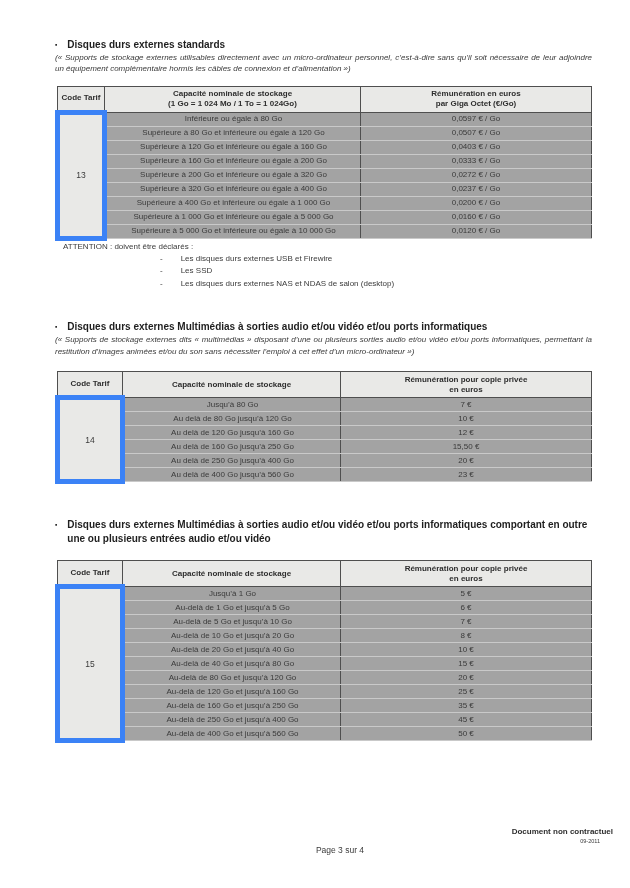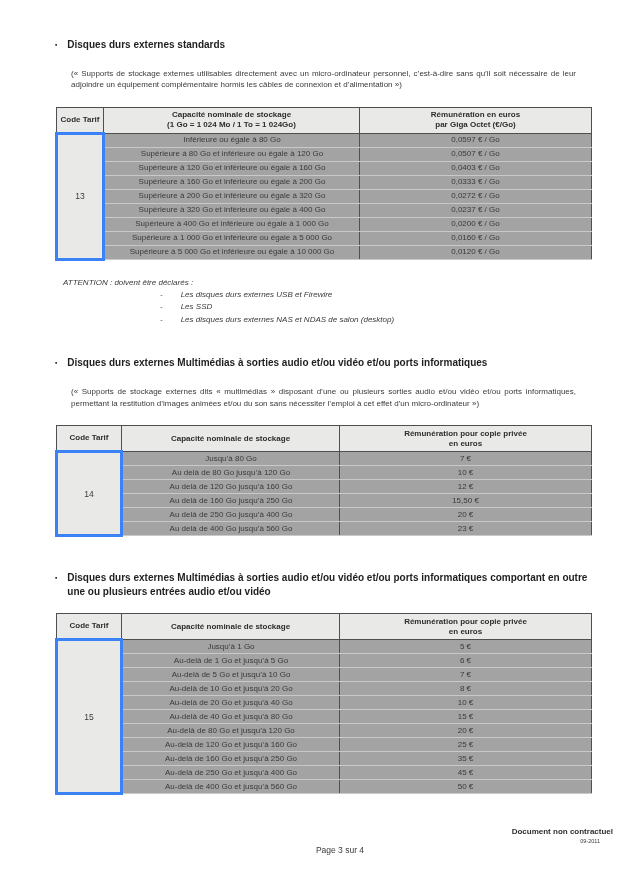--- a/index.html
+++ b/index.html
@@ -11,25 +11,25 @@
   .page{width:630px;height:888px;position:relative;}
   .content{padding:38px 38px 0 55px;}
 
   .section-heading{
     display:flex;gap:10px;align-items:flex-start;
     font-weight:bold;font-size:10px;line-height:14px;color:#1f1f1f;
   }
   .section-heading .bullet{font-size:6.5px;line-height:14px;flex:0 0 auto;}
 
   p.intro{
-    margin:16px;font-size:8px;line-height:11.4px;text-align:justify;color:#3a3a3a;
+    margin:0;font-size:8px;line-height:11.4px;text-align:justify;color:#3a3a3a;font-style:italic;
   }
   .mt-p1{margin-top:21px;}
   .mt-t1{margin-top:11px;}
-  .mt-att{margin-top:16px;font-style:italic;}
+  .mt-att{margin-top:0;}
   .mt-h2{margin-top:30px;}
   .mt-p2{margin-top:14px;}
   .mt-t2{margin-top:14px;}
   .mt-h3{margin-top:34px;}
   .mt-t3{margin-top:14px;}
 
   table.tariff-table{
     width:100%;border-collapse:collapse;table-layout:fixed;
     border:1.5px solid #4f4f4f;
   }
@@ -40,21 +40,21 @@
     font-size:8px;font-weight:bold;color:#2e2e2e;
     line-height:10px;padding:2.5px 3px;text-align:center;vertical-align:middle;
   }
   .tariff-table .th-line{display:block;}
   .tariff-table td{
     font-size:8px;line-height:10px;padding:1.5px 3px;text-align:center;
     border-left:1px solid #4f4f4f;border-right:1px solid #4f4f4f;
     border-bottom:1px solid #c9c9c9;background:#a3a3a3;
   }
   .tariff-table td.code-cell{
-    background:#e9e9e7;border:3px solid #3b82f6;
+    background:#e9e9e7;border:5px solid #3b82f6;
     text-align:center;vertical-align:middle;font-size:8.5px;
   }
 
   .attention{font-size:8px;line-height:12px;color:#3a3a3a;}
   .attention-title{margin-left:8px;}
   .attention-item{
     display:flex;gap:18px;line-height:12.5px;padding-left:105px;
   }
   .attention-item .dash{flex:0 0 auto;}
 

